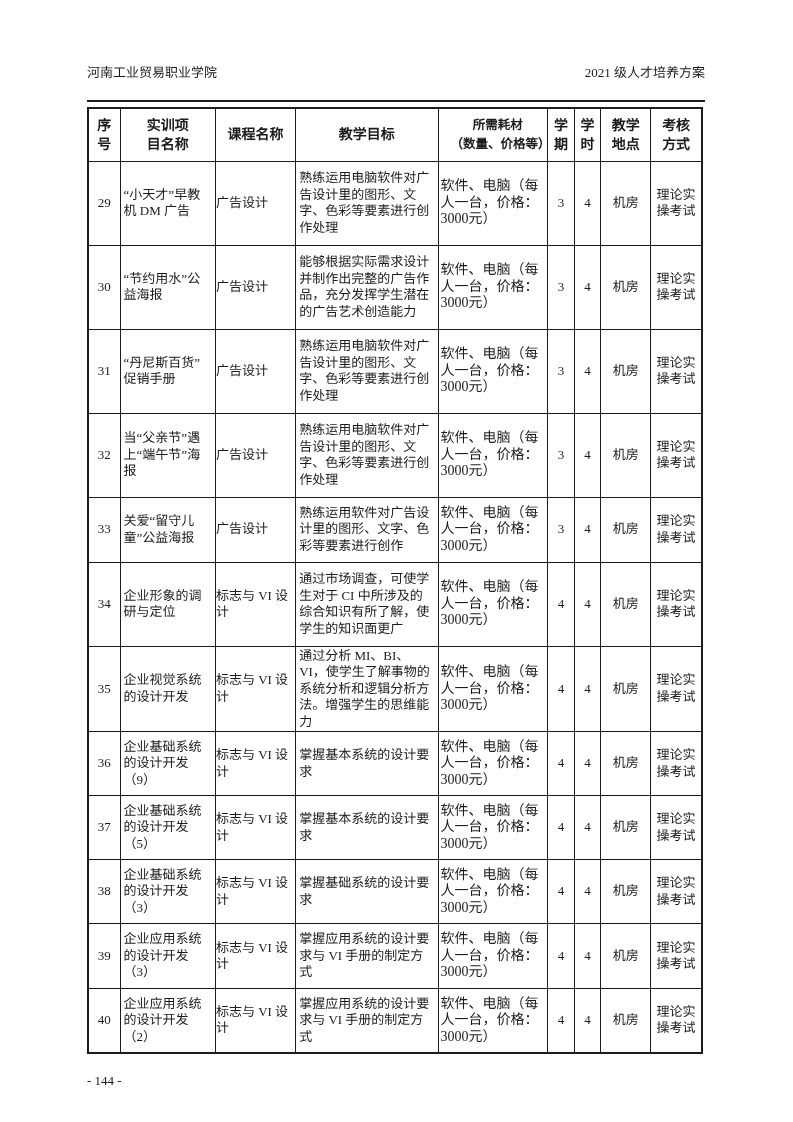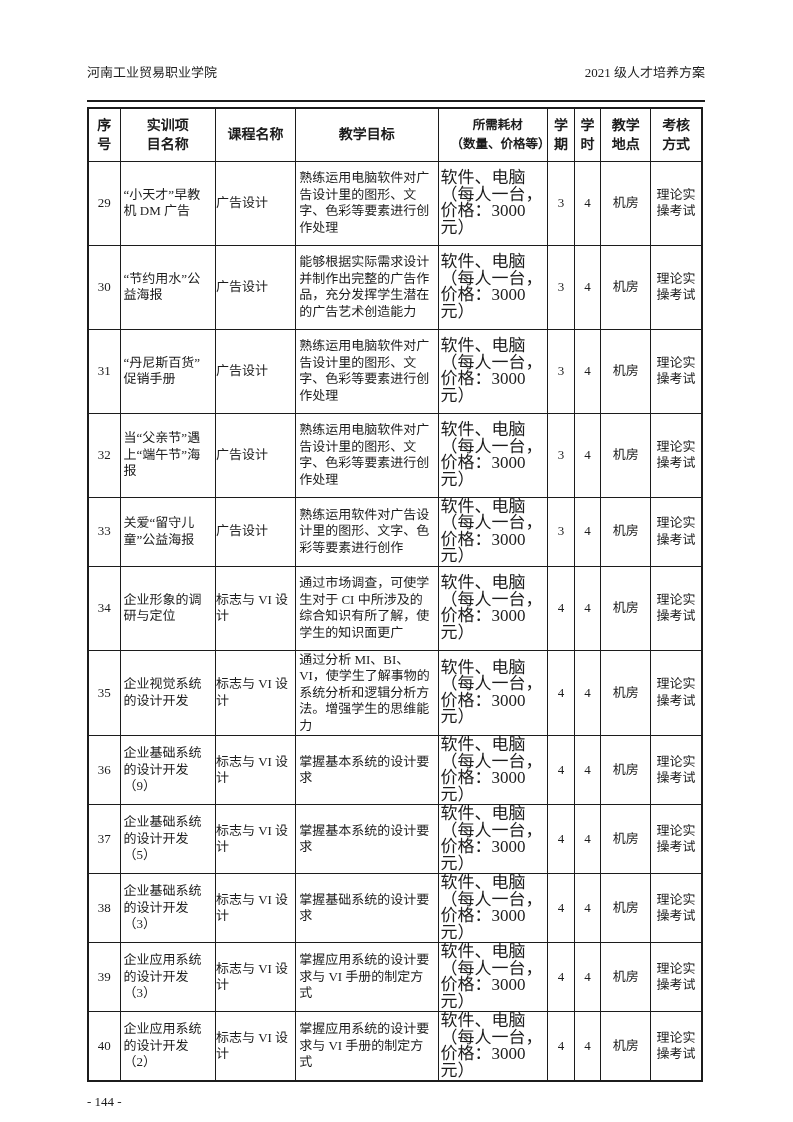--- a/index.html
+++ b/index.html
@@ -51,32 +51,32 @@
     padding: 1px 2px;
   }
   th.th-supplies { font-size: 12.5px; padding-left: 12px; }
   td {
     font-size: 13px;
     line-height: 16.5px;
     padding: 1px 3px;
     text-align: left;
   }
   td.cell-center { text-align: center; padding: 1px 1px; }
-  td.c-supplies { font-size: 17px; padding: 1px 2px; }
+  td.c-supplies { font-size: 14px; padding: 1px 2px; }
   td.c-course { padding: 1px 0; }
   tbody tr { height: 84px; }
   tbody tr:nth-child(5)  { height: 65px; }
   tbody tr:nth-child(7)  { height: 77px; }
   tbody tr:nth-child(8)  { height: 64px; }
   tbody tr:nth-child(9)  { height: 64px; }
   tbody tr:nth-child(10) { height: 64px; }
   tbody tr:nth-child(11) { height: 65px; }
   tbody tr:nth-child(12) { height: 64px; }
   .page-footer {
-    margin-top: 12px;
+    margin-top: 19px;
     font-size: 13px;
     text-align: left;
   }
 </style>
 </head>
 <body>
 
 <div class="content">
 
   <div class="page-header">

